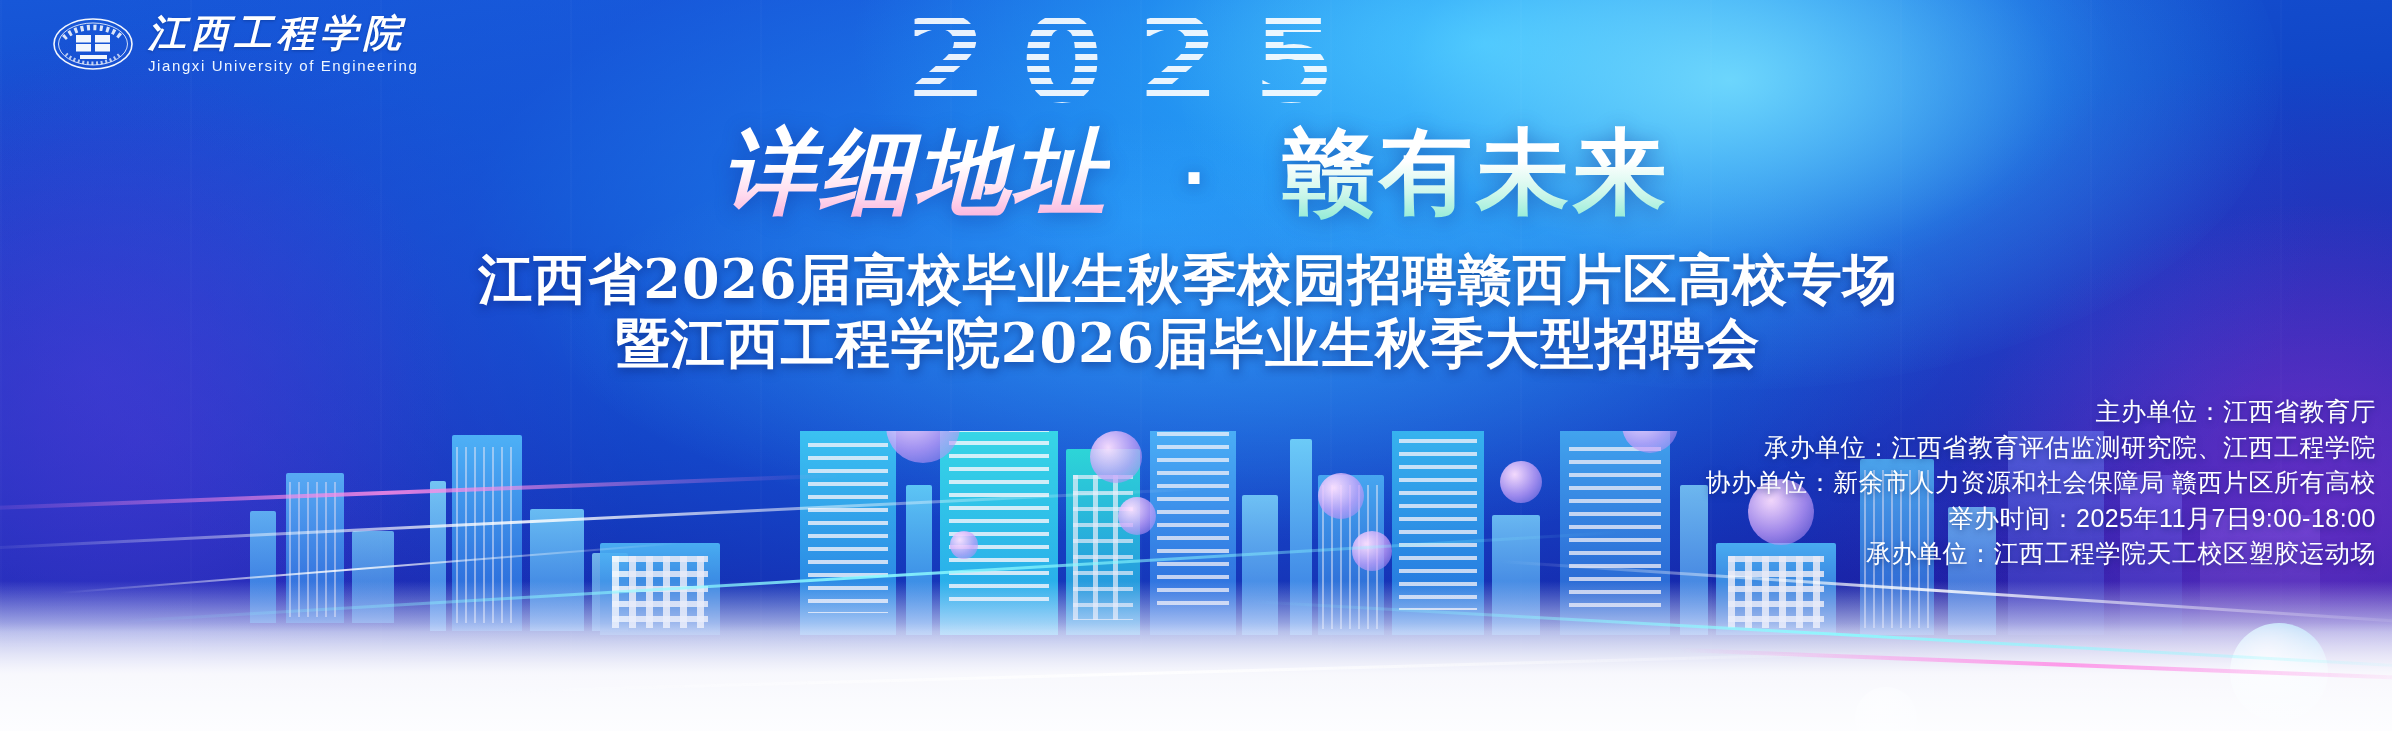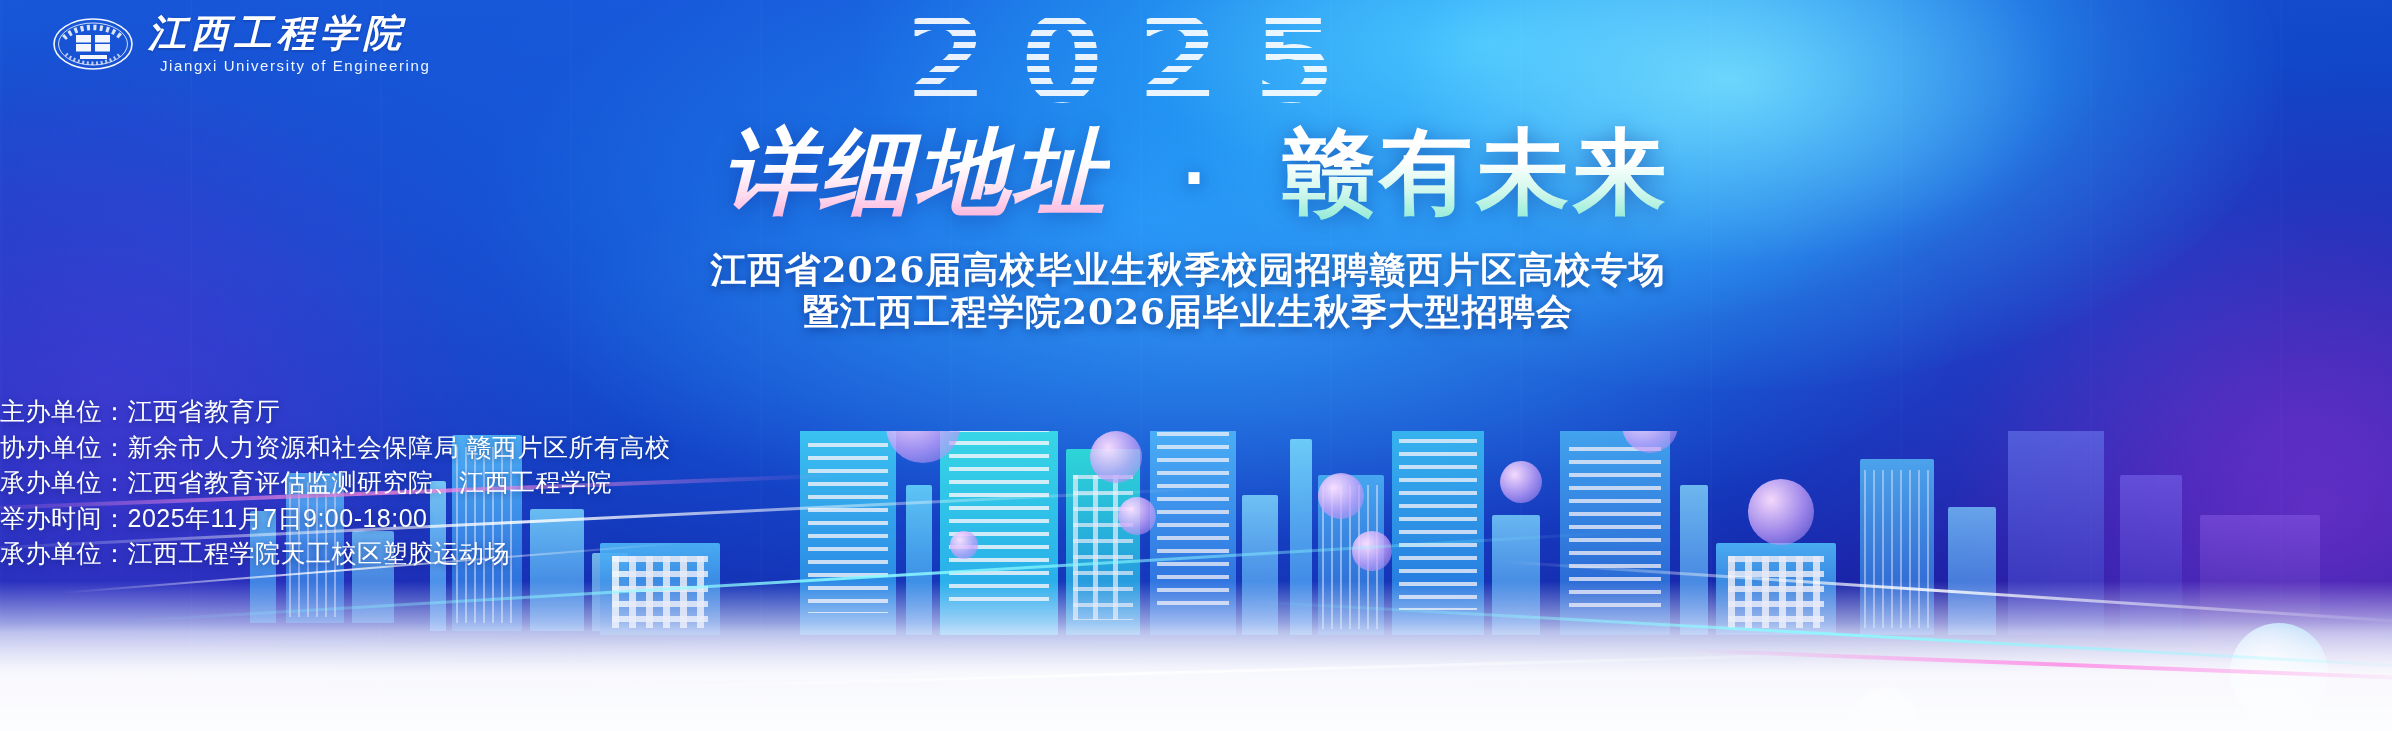--- a/index.html
+++ b/index.html
@@ -61,21 +61,21 @@
     filter:blur(.6px);}
   .streak.pink{background:linear-gradient(90deg, rgba(255,120,220,0) 0%, rgba(255,140,230,.85) 50%, rgba(255,120,220,0) 100%);}
   .streak.cyan{background:linear-gradient(90deg, rgba(90,240,255,0) 0%, rgba(140,250,255,.9) 50%, rgba(90,240,255,0) 100%);}
 
   
   .logo{position:absolute;left:52px;top:14px;display:flex;align-items:center;gap:14px;}
   .seal{width:82px;height:56px;position:relative;}
   .logo-text{display:flex;flex-direction:column;line-height:1;}
   .logo-cn{font-family:"Liberation Serif","DejaVu Serif",serif;font-weight:700;font-size:38px;color:#fff;
     letter-spacing:5px;font-style:italic;text-shadow:0 1px 3px rgba(0,30,90,.35);}
-  .logo-en{font-size:15px;color:#eef6ff;letter-spacing:1.6px;margin-top:6px;font-weight:500;margin-left:12px;}
+  .logo-en{font-size:15px;color:#eef6ff;letter-spacing:1.6px;margin-top:6px;font-weight:500;}
 
   
   .year{position:absolute;left:905px;top:6px;width:560px;height:108px;
     font-size:118px;font-weight:800;letter-spacing:34px;line-height:108px;
     font-family:"DejaVu Sans","Liberation Sans",sans-serif;
     background:repeating-linear-gradient(180deg, rgba(255,255,255,.95) 0 6px, rgba(255,255,255,0) 6px 12px);
     -webkit-background-clip:text;background-clip:text;color:transparent;
     -webkit-text-fill-color:transparent;
     opacity:.95;
   }
@@ -95,25 +95,25 @@
     filter:drop-shadow(0 2px 8px rgba(10,40,140,.5));}
   .hl-b{
     background:linear-gradient(180deg,#ffffff 0%,#ffffff 40%,#cdf7ea 70%,#86e8d2 100%);
     -webkit-background-clip:text;background-clip:text;-webkit-text-fill-color:transparent;color:transparent;
     filter:drop-shadow(0 3px 10px rgba(10,40,140,.45));
   }
 
   
   .subtitle{position:absolute;left:0;right:16px;top:248px;text-align:center;color:#fff;
     font-family:"DejaVu Serif","Liberation Serif",serif;font-weight:700;
-    font-size:36px;line-height:1.18;letter-spacing:1px;white-space:nowrap;
+    font-size:54px;line-height:1.18;letter-spacing:1px;white-space:nowrap;
     text-shadow:0 3px 10px rgba(5,25,100,.5);}
 
   
-  .details{position:absolute;left:0;right:4px;top:394px;text-align:left;color:#fff;
+  .details{position:absolute;left:0;right:16px;top:394px;text-align:right;color:#fff;
     font-size:25px;line-height:1.42;letter-spacing:.5px;
     text-shadow:0 2px 6px rgba(5,25,100,.55);}
   .details .row{display:block;}
   .details .addr{font-size:19px;opacity:.96;margin-top:2px;}
 </style>
 </head>
 <body>
 
 <div class="banner">
 
@@ -240,26 +240,26 @@
   <div class="subtitle">
     <div>江西省2026届高校毕业生秋季校园招聘赣西片区高校专场</div>
     <div>暨江西工程学院2026届毕业生秋季大型招聘会</div>
   </div>
 
   <div class="details">
     <div class="row">
       <span>主办单位：</span><span>江西省教育厅</span>
     </div>
     <div class="row">
+      <span>承办单位：</span><span>江西省教育评估监测研究院、江西工程学院</span>
+    </div>
+    <div class="row">
       <span>协办单位：</span><span>新余市人力资源和社会保障局 赣西片区所有高校</span>
     </div>
     <div class="row">
-      <span>承办单位：</span><span>江西省教育评估监测研究院、江西工程学院</span>
-    </div>
-    <div class="row">
       <span>举办时间：</span><span>2025年11月7日9:00-18:00</span>
     </div>
     <div class="row">
       <span>承办单位：</span><span>江西工程学院天工校区塑胶运动场</span>
     </div>
   </div>
 
 </div>
 
 </body></html>

